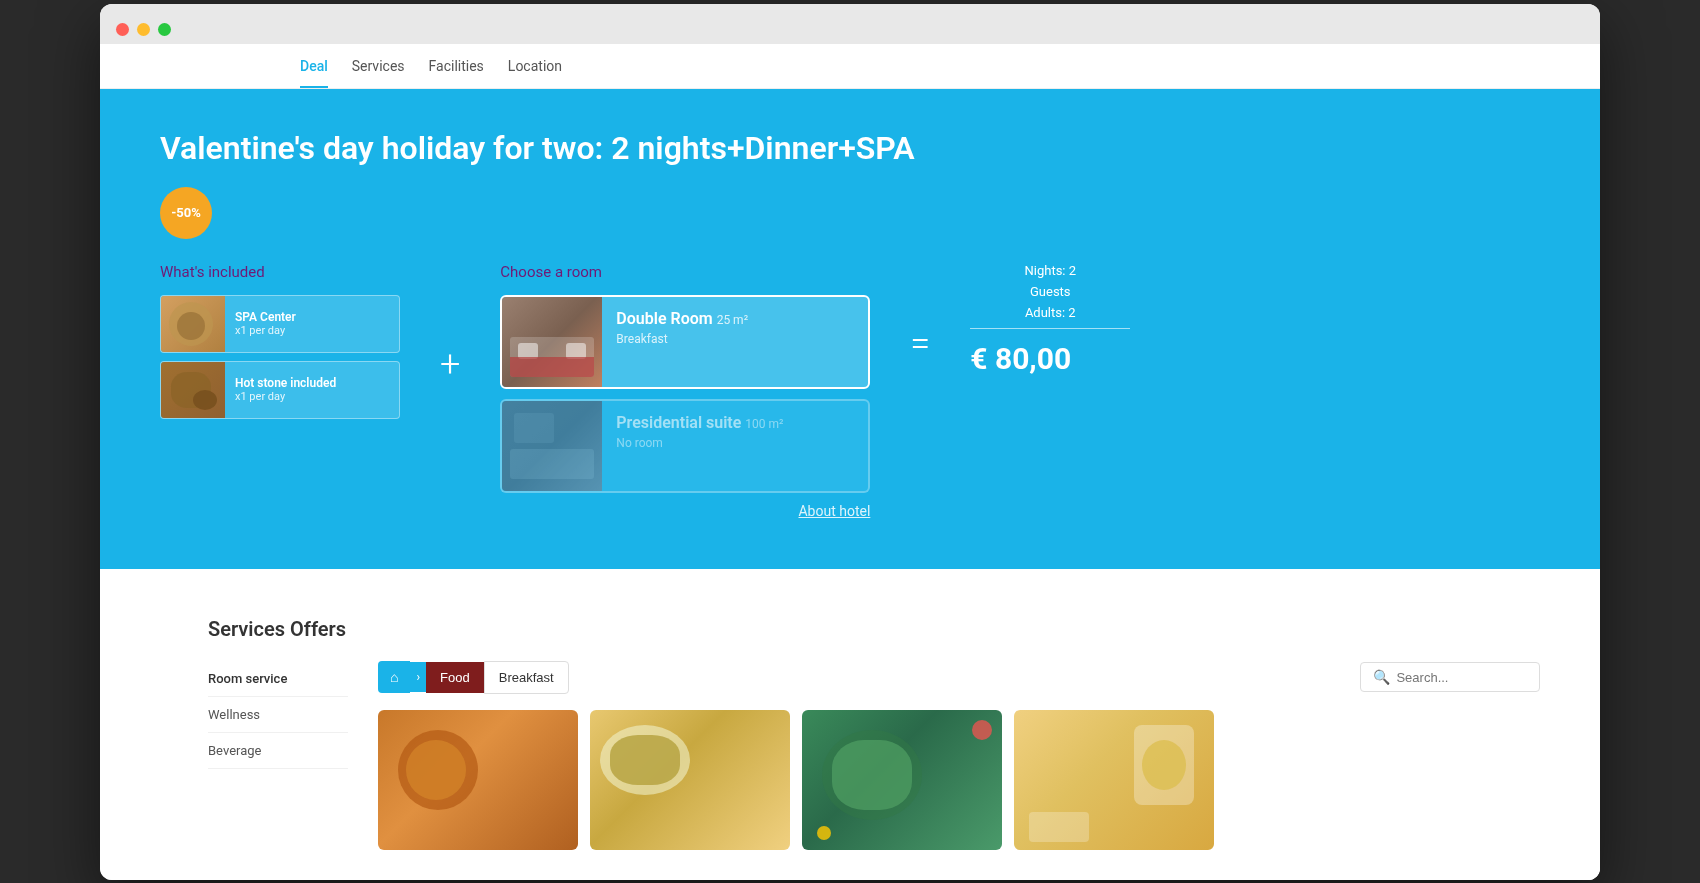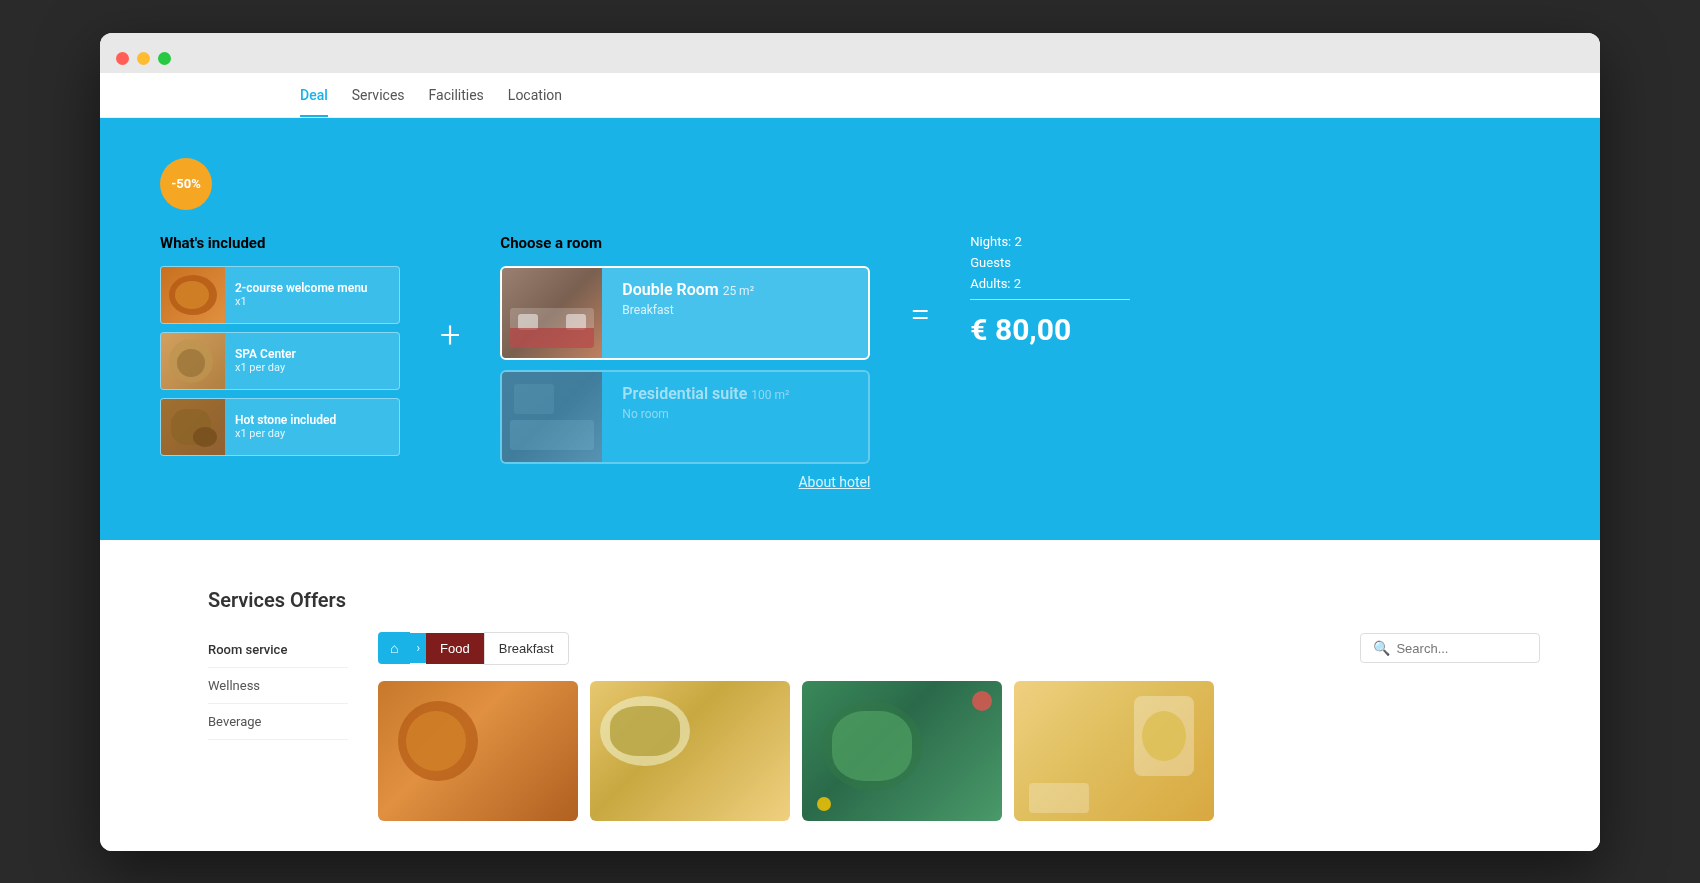--- a/index.html
+++ b/index.html
@@ -84,23 +84,23 @@
 
     .deal-body {
       display: flex;
       gap: 40px;
       align-items: flex-start;
     }
 
     
     .included-section { flex: 0 0 240px; }
     .section-label {
-      color: #000000;
+      color: #701a75;
       font-size: 15px;
-      font-weight: 700;
+      font-weight: 400;
       margin-bottom: 14px;
     }
     .included-item {
       display: flex;
       align-items: center;
       background: rgba(255,255,255,0.15);
       border: 1px solid rgba(255,255,255,0.4);
       border-radius: 4px;
       margin-bottom: 8px;
       overflow: hidden;
@@ -152,38 +152,39 @@
       background: #8a7060;
       position: relative;
       overflow: hidden;
     }
     .room-img.double {
       background: linear-gradient(135deg, #9a8070 0%, #7a6050 50%, #c08060 100%);
     }
     .room-img.presidential {
       background: linear-gradient(135deg, #606070 0%, #5a5a6a 50%, #808090 100%);
     }
-    .room-info { padding: 12px 20px; }
+    .room-info { padding: 12px 14px; }
     .room-name { color: #fff; font-size: 16px; font-weight: 600; }
     .room-size { color: #fff; font-size: 12px; opacity: 0.8; }
     .room-meal { color: #fff; font-size: 12px; opacity: 0.8; margin-top: 4px; }
 
     
     .equals-sign {
       color: #fff;
       font-size: 36px;
       font-weight: 300;
       margin-top: 60px;
       flex-shrink: 0;
     }
     .pricing-section { flex: 0 0 160px; }
     .price-line {
       color: #fff;
       font-size: 13px;
       margin-bottom: 6px;
+      text-align: center;
     }
     .price-divider { border: none; border-top: 1px solid rgba(255,255,255,0.6); margin: 8px 0; }
     .price-total {
       color: #fff;
       font-size: 30px;
       font-weight: 700;
       margin: 12px 0 16px;
     }
     .buy-btn {
       background: #4caf50;
@@ -364,37 +365,28 @@
   <div class="browser-content">
 
     <div class="nav-tabs">
       <a class="nav-tab active">Deal</a>
       <a class="nav-tab">Services</a>
       <a class="nav-tab">Facilities</a>
       <a class="nav-tab">Location</a>
     </div>
 
     <div class="deal-section">
+      <div class="deal-title">Valentine's day holiday for two: 2 nights+Dinner+SPA</div>
       <div class="discount-badge">-50%</div>
 
       <div class="deal-body">
 
         <div class="included-section">
           <div class="section-label">What's included</div>
 
-          <div class="included-item">
-            <div class="included-img food">
-              <div style="position:absolute;top:8px;left:8px;width:48px;height:40px;background:rgba(180,90,20,0.8);border-radius:50%;"></div>
-              <div style="position:absolute;top:14px;left:14px;width:34px;height:28px;background:rgba(210,130,40,0.9);border-radius:50%;"></div>
-            </div>
-            <div class="included-text">
-              <div class="included-name">2-course welcome menu</div>
-              <div class="included-qty">x1</div>
-            </div>
-          </div>
 
           <div class="included-item">
             <div class="included-img spa">
               <div style="position:absolute;top:6px;left:8px;width:44px;height:44px;background:rgba(190,150,80,0.7);border-radius:50%;"></div>
               <div style="position:absolute;top:16px;left:16px;width:28px;height:28px;background:rgba(160,120,60,0.9);border-radius:50%;"></div>
             </div>
             <div class="included-text">
               <div class="included-name">SPA Center</div>
               <div class="included-qty">x1 per day</div>
             </div>

